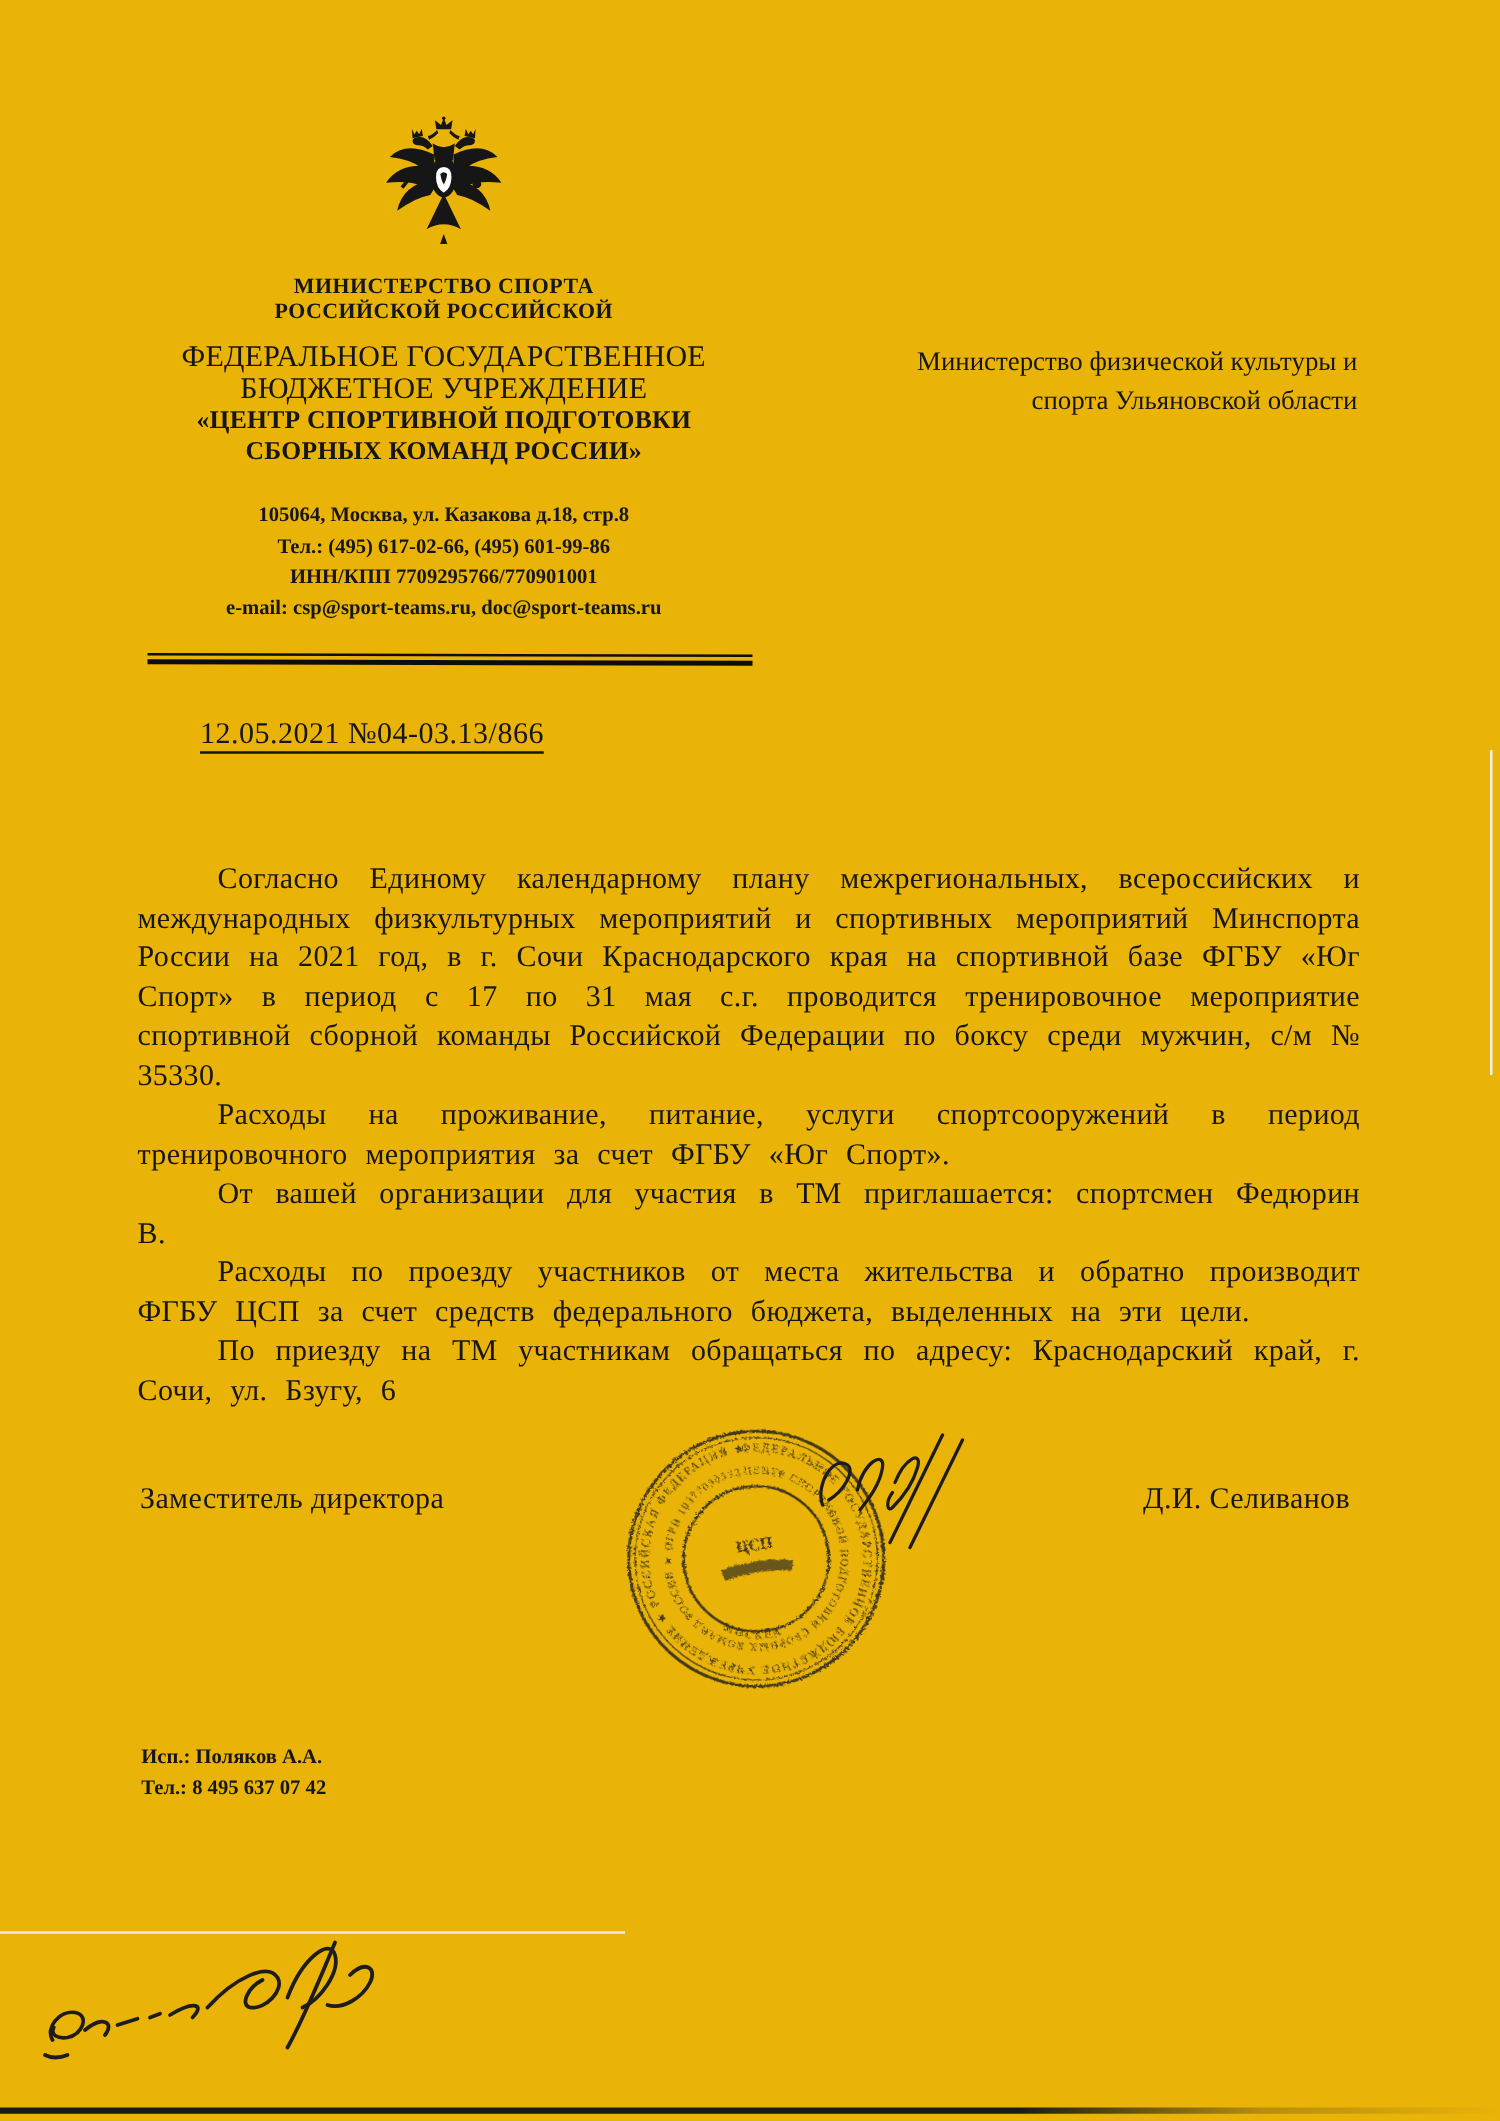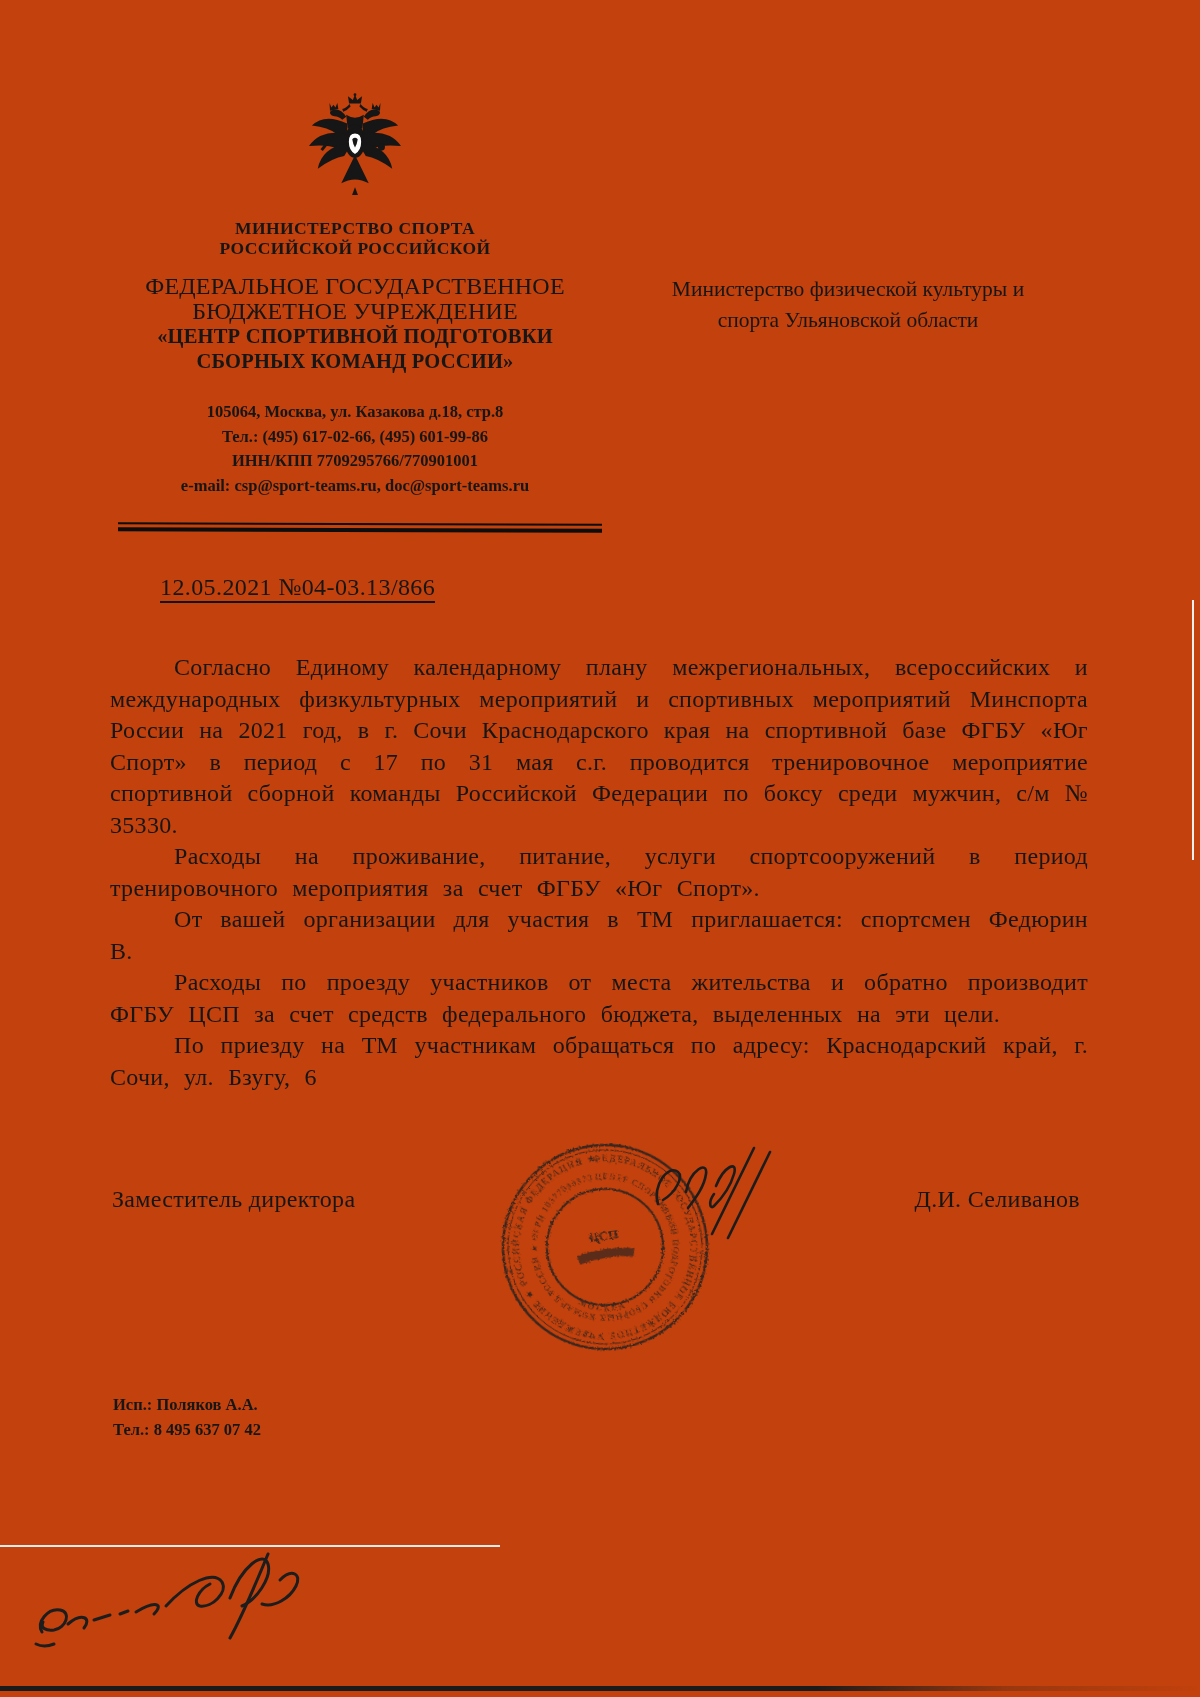--- a/index.html
+++ b/index.html
@@ -1,38 +1,38 @@
 <!DOCTYPE html>
 <html><head>
 <meta charset="utf-8">
 <style>
   html,body{margin:0;padding:0;background:#e9e9e9;}
   .page{
     position:relative;width:1200px;height:1697px;margin:0 auto;
-    background:#c2410c;color:#161616;
+    background:#eab308;color:#161616;
     font-family:"Liberation Serif","DejaVu Serif",serif;
     overflow:hidden;
   }
   
   .lh-left{position:absolute;left:125px;top:92px;width:460px;text-align:center;}
   .emblem{width:98px;height:120px;margin:0 auto 6px auto;display:block;}
   .ministry{font-weight:bold;font-size:17.5px;line-height:20px;letter-spacing:.4px;margin-bottom:16px;}
   .orgtype{font-size:24px;line-height:25px;letter-spacing:.2px;}
   .orgname{font-weight:bold;font-size:20.5px;line-height:25px;letter-spacing:.2px;}
   .addr{margin-top:26px;font-size:16.5px;line-height:24.5px;font-weight:bold;}
   .addr .em{text-align:center;}
-  .recipient{position:absolute;left:610px;top:274px;width:476px;text-align:center;
+  .recipient{position:absolute;left:610px;top:274px;width:476px;text-align:right;
     font-size:21.5px;line-height:31px;}
   .rule{position:absolute;left:118px;top:523px;width:484px;height:3px;
     border-top:2px solid #0d0d0d;border-bottom:4px solid #0d0d0d;transform:rotate(.15deg);}
   
   .refline{position:absolute;left:160px;top:574px;font-size:24px;letter-spacing:.4px;
     border-bottom:2px solid #141414;padding-bottom:0;}
   
-  .body{position:absolute;left:110px;top:652px;width:978px;
+  .body{position:absolute;left:110px;top:688px;width:978px;
     font-size:24px;line-height:31.5px;text-align:justify;
     word-spacing:8px;letter-spacing:.3px;}
   .body p{margin:0;text-indent:64px;}
   
   .sigrow{position:absolute;left:112px;top:1186px;width:968px;
     display:flex;justify-content:space-between;font-size:24px;letter-spacing:.3px;}
   .stamp{position:absolute;left:498px;top:1140px;width:214px;height:214px;opacity:.85;}
   .inksig{position:absolute;left:648px;top:1142px;width:150px;height:104px;}
   
   .exec{position:absolute;left:113px;top:1392px;font-size:16.5px;line-height:25px;font-weight:bold;}

